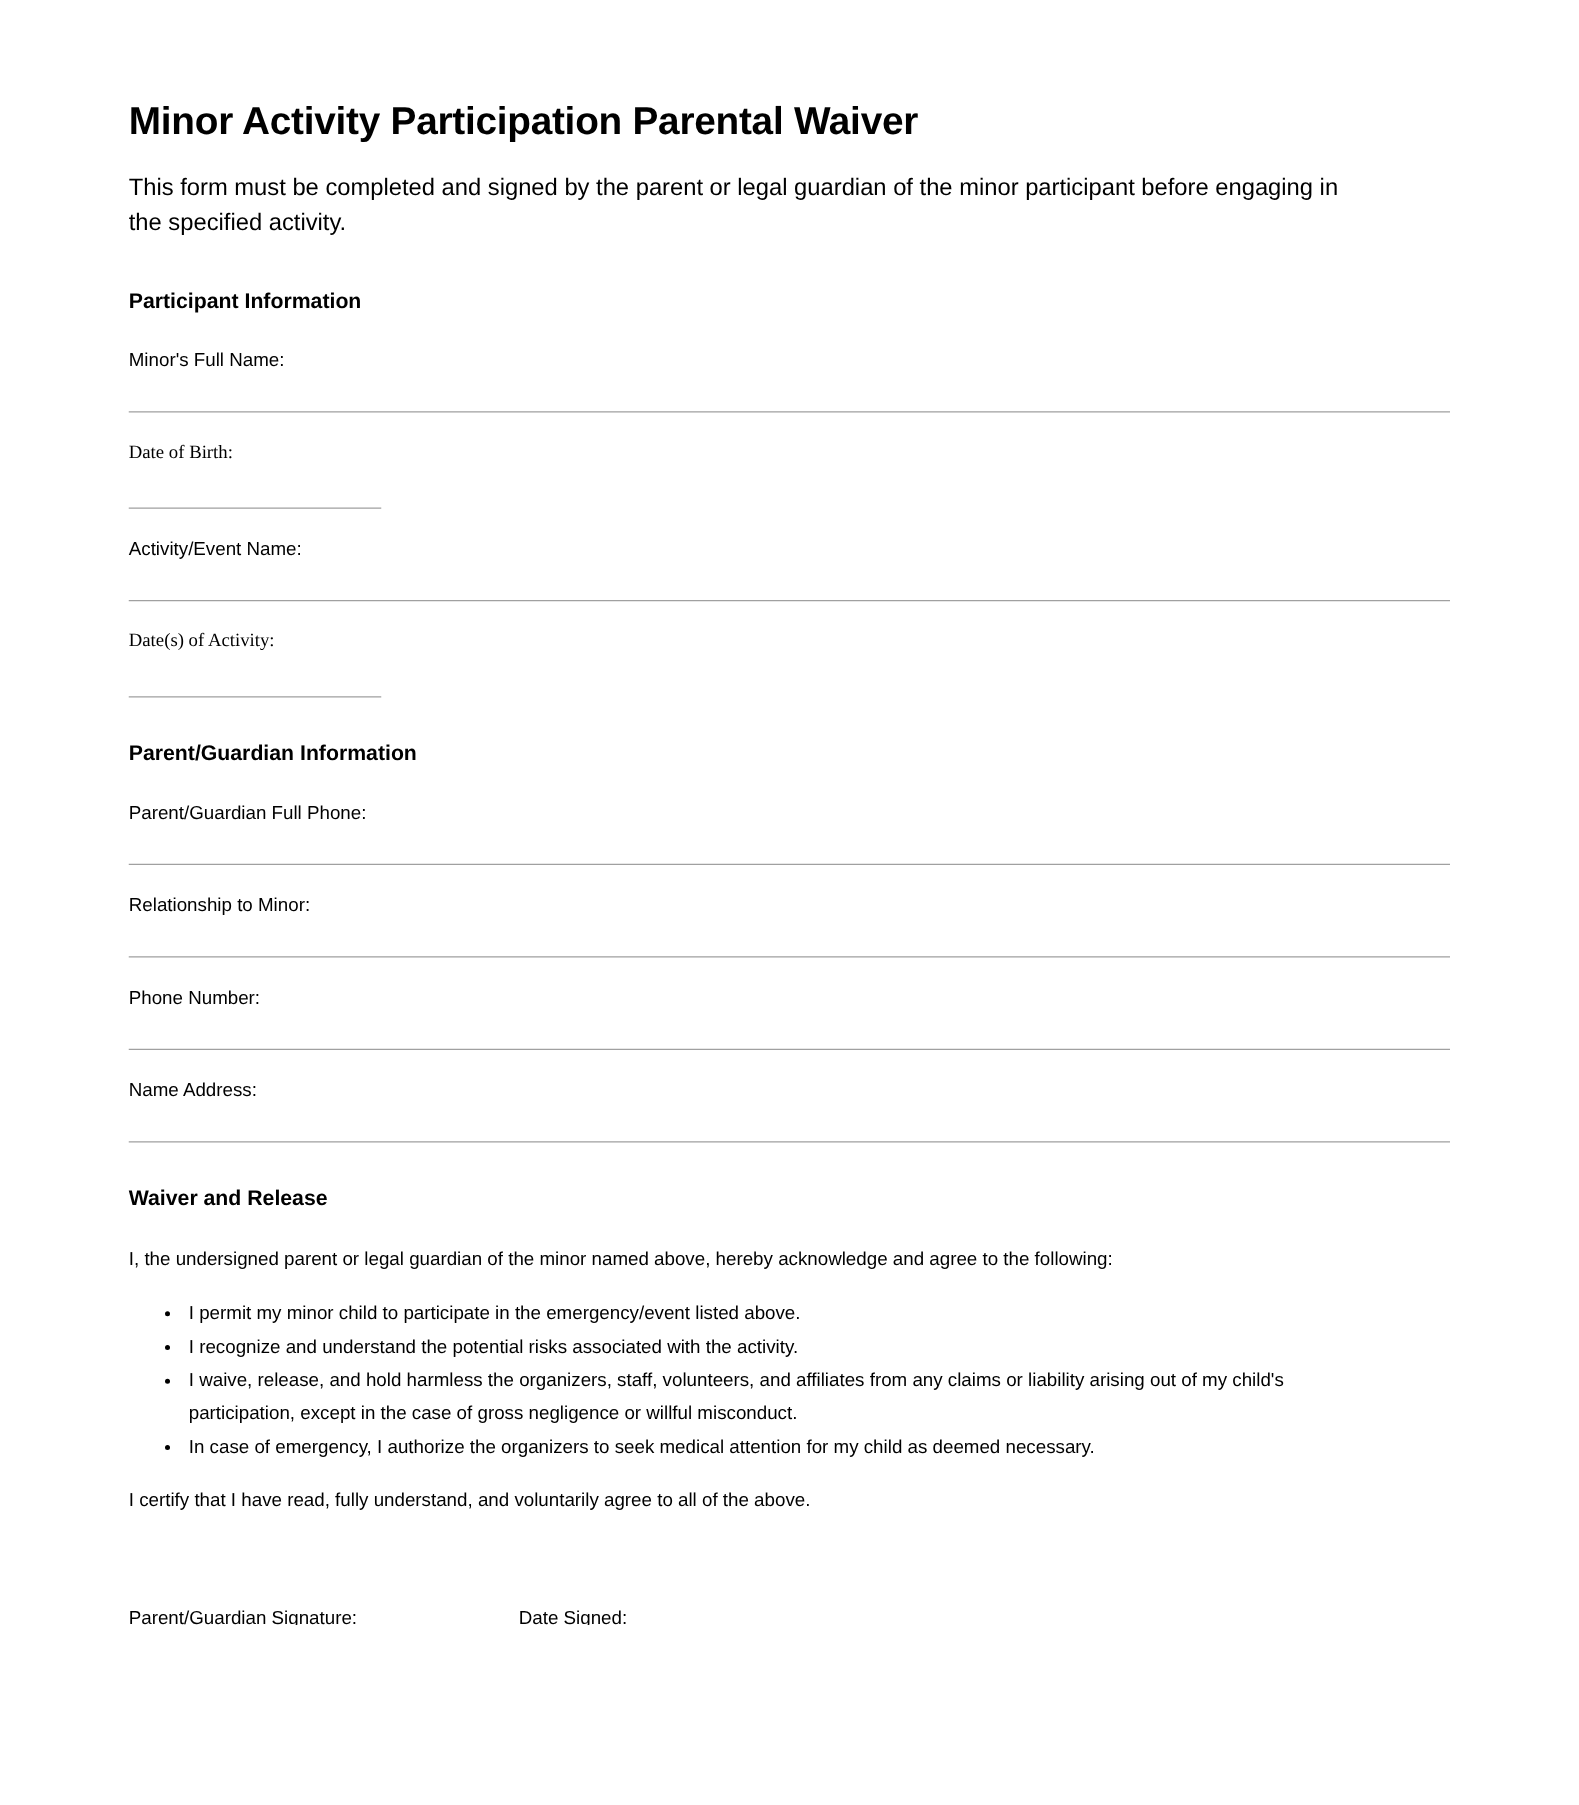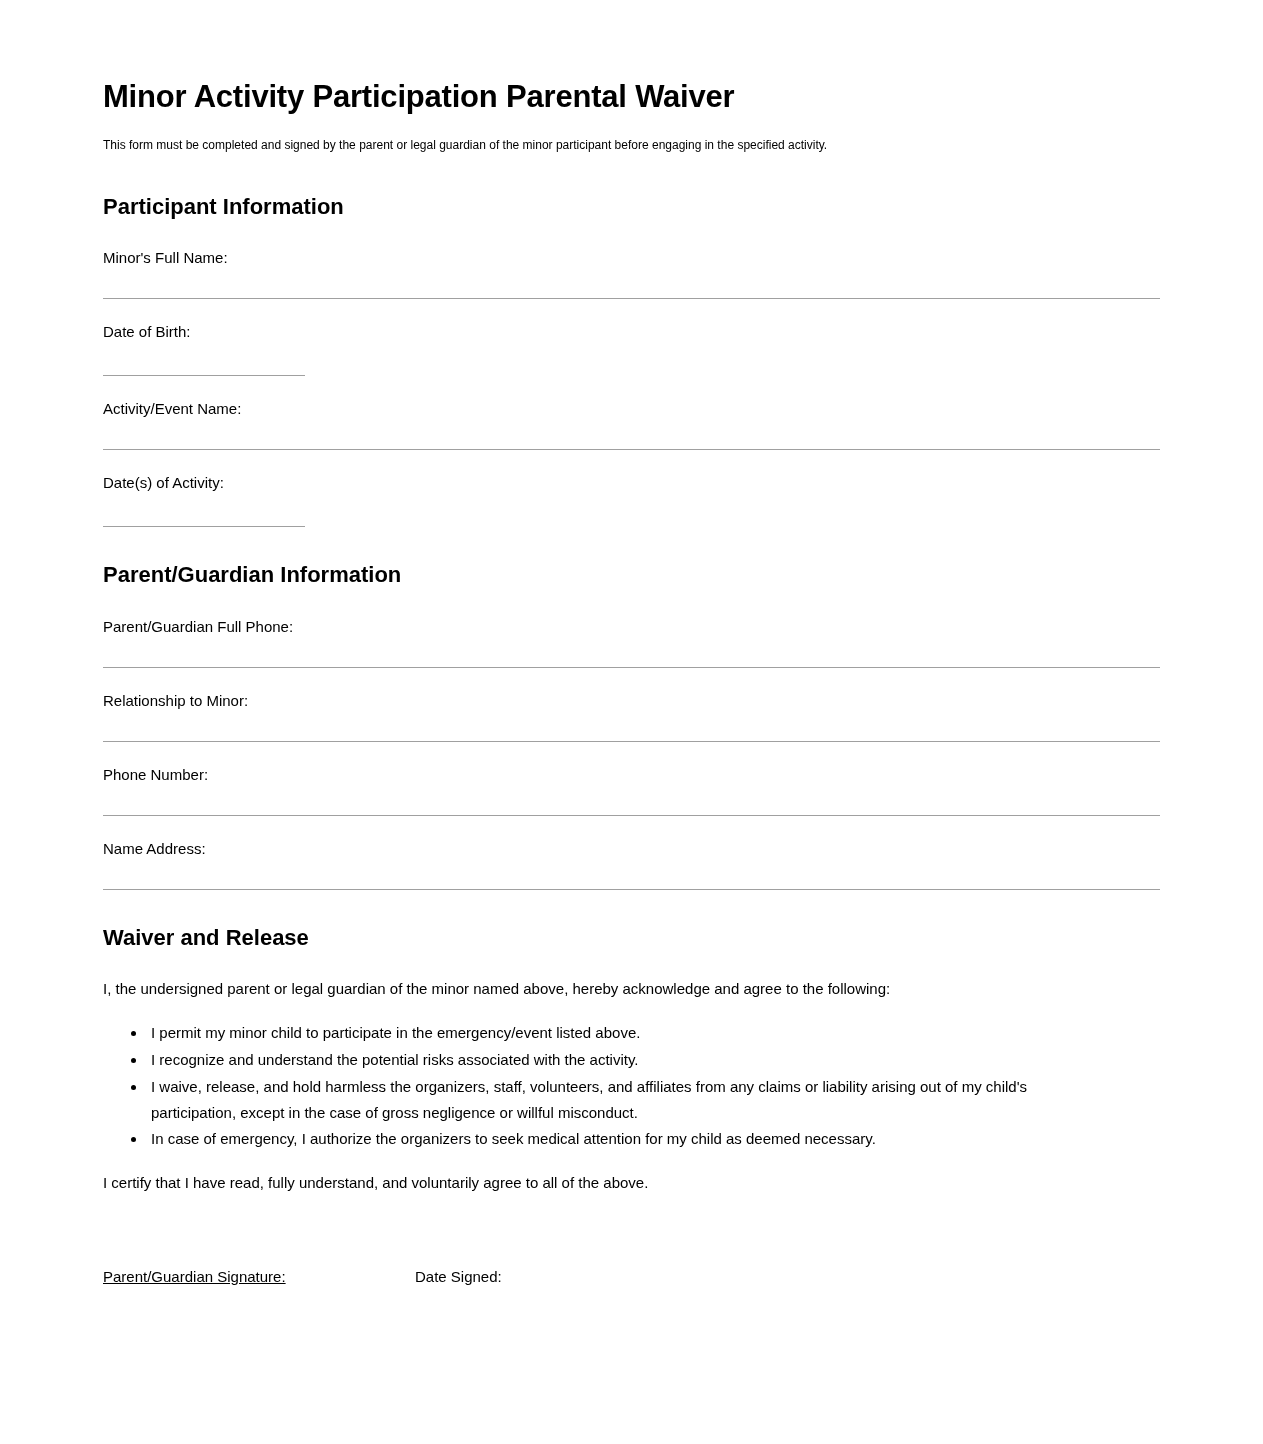--- a/index.html
+++ b/index.html
@@ -35,27 +35,27 @@
     width: 1263px;
   }
   h1.title {
     font-size: 31px;
     font-weight: bold;
     line-height: 1.2;
     margin: 0 0 22px 0;
     letter-spacing: -0.2px;
   }
   p.intro {
-    font-size: 12px;
+    font-size: 19px;
     line-height: 1.45;
     margin: 0 0 38px 0;
     max-width: 975px;
   }
   h2.section {
-    font-size: 22px;
+    font-size: 17px;
     font-weight: bold;
     margin: 0 0 26px 0;
     line-height: 1.3;
   }
   .field {
     margin-bottom: 22px;
   }
   .field-label {
     font-size: 15px;
     line-height: 1.4;
@@ -65,20 +65,21 @@
   .rule {
     height: 0;
     border-bottom: 1px solid #a0a0a0;
     width: 100%;
   }
   .rule.short {
     width: 202px;
   }
   .field.date .field-label {
     margin-bottom: 33px;
+    font-family: Liberation Serif, serif;
   }
   .section-block {
     margin-bottom: 34px;
   }
   p.body-text {
     font-size: 15px;
     line-height: 1.45;
     margin: 0 0 20px 0;
   }
   ul.terms {

